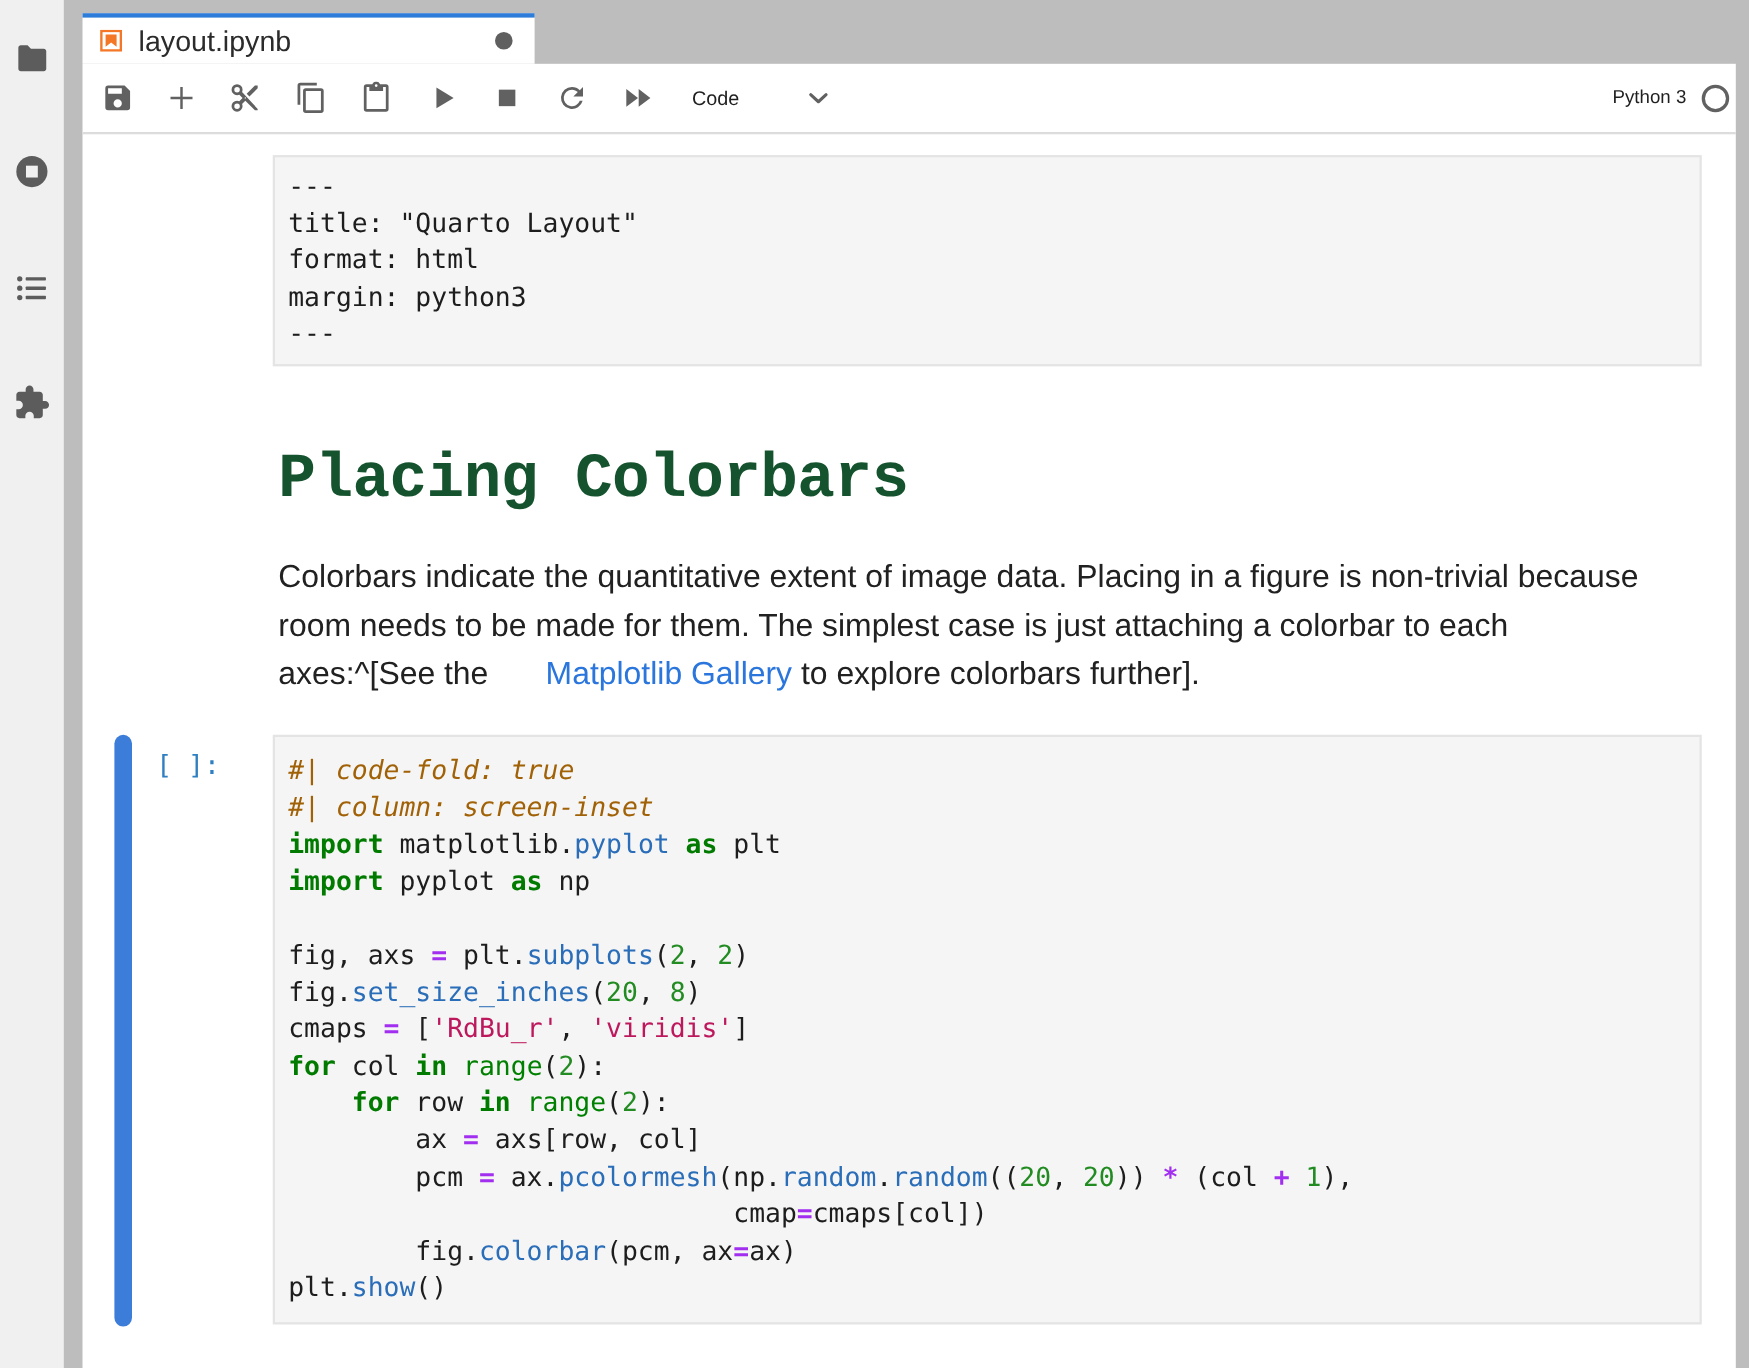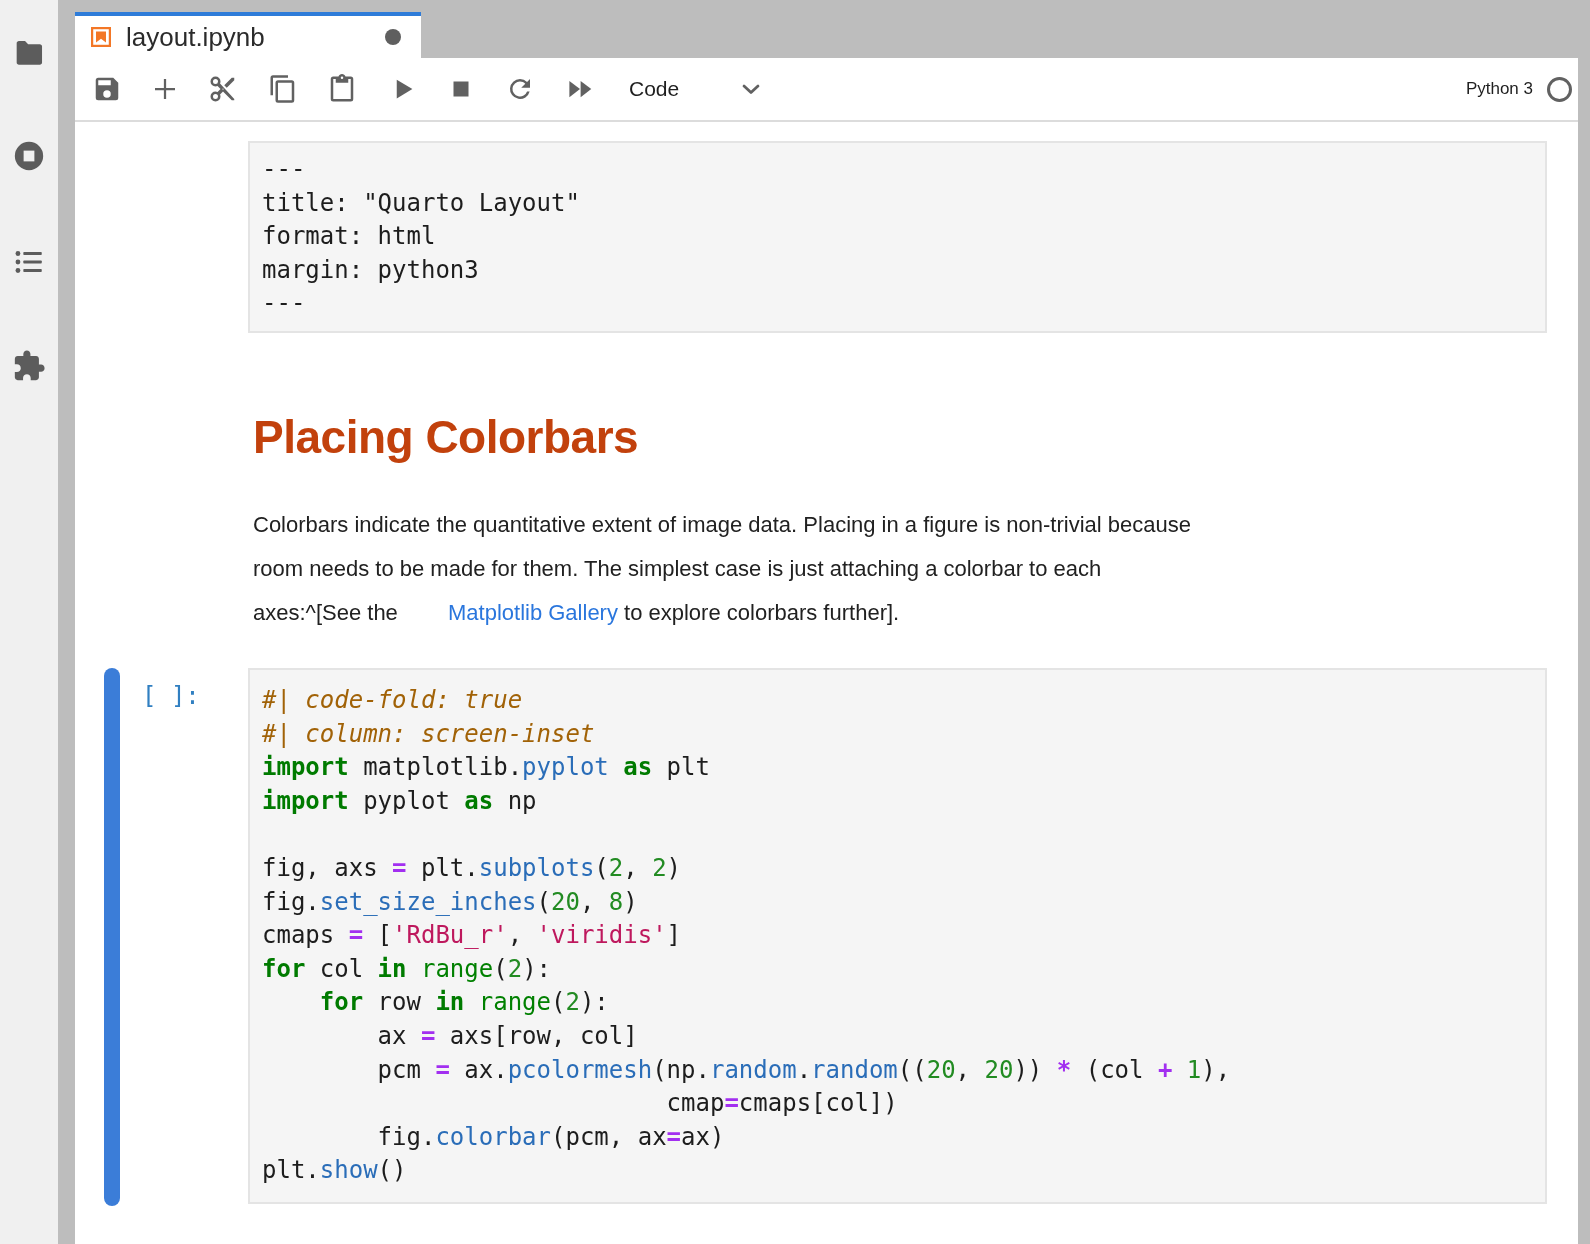--- a/index.html
+++ b/index.html
@@ -13,21 +13,21 @@
   #sidebar{position:absolute;left:0;top:0;width:58px;height:1244px;background:#f0f0f0;}
   .side-btn{position:absolute;left:12px;width:34px;height:34px;color:#5c5c5c;cursor:pointer;}
   .side-btn svg{width:34px;height:34px;display:block;}
   #sb-files{top:36px;}
   #sb-running{top:139px;}
   #sb-toc{top:245px;}
   #sb-ext{top:349px;}
 
   
   #tab{
-    position:absolute;left:75px;top:12px;width:346px;height:46px;
+    position:absolute;left:75px;top:12px;width:411px;height:46px;
     background:#ffffff;border-top:4px solid #2e7cd9;box-sizing:border-box;
     display:flex;align-items:center;cursor:pointer;
   }
   #tab .nb-icon{width:20px;height:20px;margin-left:16px;flex:0 0 auto;}
   #tab .tab-title{margin-left:15px;font-size:26px;color:#2b2b2b;white-space:nowrap;}
   #tab .dirty-dot{margin-left:auto;margin-right:20px;width:16px;height:16px;border-radius:50%;background:#5f5f5f;flex:0 0 auto;}
 
   
   #toolbar{
     position:absolute;left:75px;top:58px;width:1503px;height:64px;
@@ -39,44 +39,44 @@
   #tb-save{margin-left:15px;}
   #tb-add{margin-left:24px;}
   #tb-cut{margin-left:24px;}
   #tb-copy{margin-left:26px;}
   #tb-paste{margin-left:25px;}
   #tb-run{margin-left:27px;}
   #tb-stop{margin-left:24px;}
   #tb-restart{margin-left:25px;}
   #tb-ff{margin-left:26px;}
   #celltype{display:flex;align-items:center;margin-left:32px;cursor:pointer;}
-  #celltype .ct-label{font-size:21px;color:#1f1f1f;}
+  #celltype .ct-label{font-size:18px;color:#1f1f1f;}
   #celltype .ct-chevron{margin-left:58px;color:#616161;}
   #celltype .ct-chevron svg{width:28px;height:28px;display:block;}
   #kernel{margin-left:auto;display:flex;align-items:center;margin-right:6px;cursor:pointer;}
   #kernel .k-name{font-size:17px;color:#1f1f1f;}
   #kernel .k-status{width:25px;height:25px;border:3px solid #616161;border-radius:50%;margin-left:14px;box-sizing:border-box;background:#fff;}
 
   
   #content{position:absolute;left:75px;top:122px;width:1503px;height:1122px;background:#ffffff;}
 
   .cell-box{
     box-sizing:border-box;width:1299px;background:#f5f5f5;border:2px solid #e4e4e4;
     font-family:"DejaVu Sans Mono", monospace;font-size:24px;line-height:33.6px;color:#1d1d1d;
   }
   #raw-cell{position:absolute;left:173px;top:19px;padding:10px 12px;cursor:text;}
   #raw-cell div{white-space:pre;}
 
   #md-heading{
     position:absolute;left:178px;top:288px;
-    font-size:46px;font-weight:bold;color:#c2410c;letter-spacing:-0.5px;line-height:54px;
+    font-size:57px;font-weight:bold;color:#14532d;letter-spacing:-0.5px;line-height:54px;font-family:Liberation Mono, monospace;
   }
   #md-paragraph{
     position:absolute;left:178px;top:381px;width:1299px;
-    font-size:22px;color:#212121;line-height:44px;
+    font-size:29px;color:#212121;line-height:44px;
   }
   .md-link{color:#2a76dd;text-decoration:none;cursor:pointer;margin-left:44px;}
 
   #active-bar{
     position:absolute;left:29px;top:546px;width:16px;height:538px;border-radius:8px;
     background:#3b7dd8;cursor:pointer;
   }
   #code-prompt{
     position:absolute;left:67px;top:560px;
     font-family:"DejaVu Sans Mono", monospace;font-size:24px;color:#307fc1;white-space:pre;

